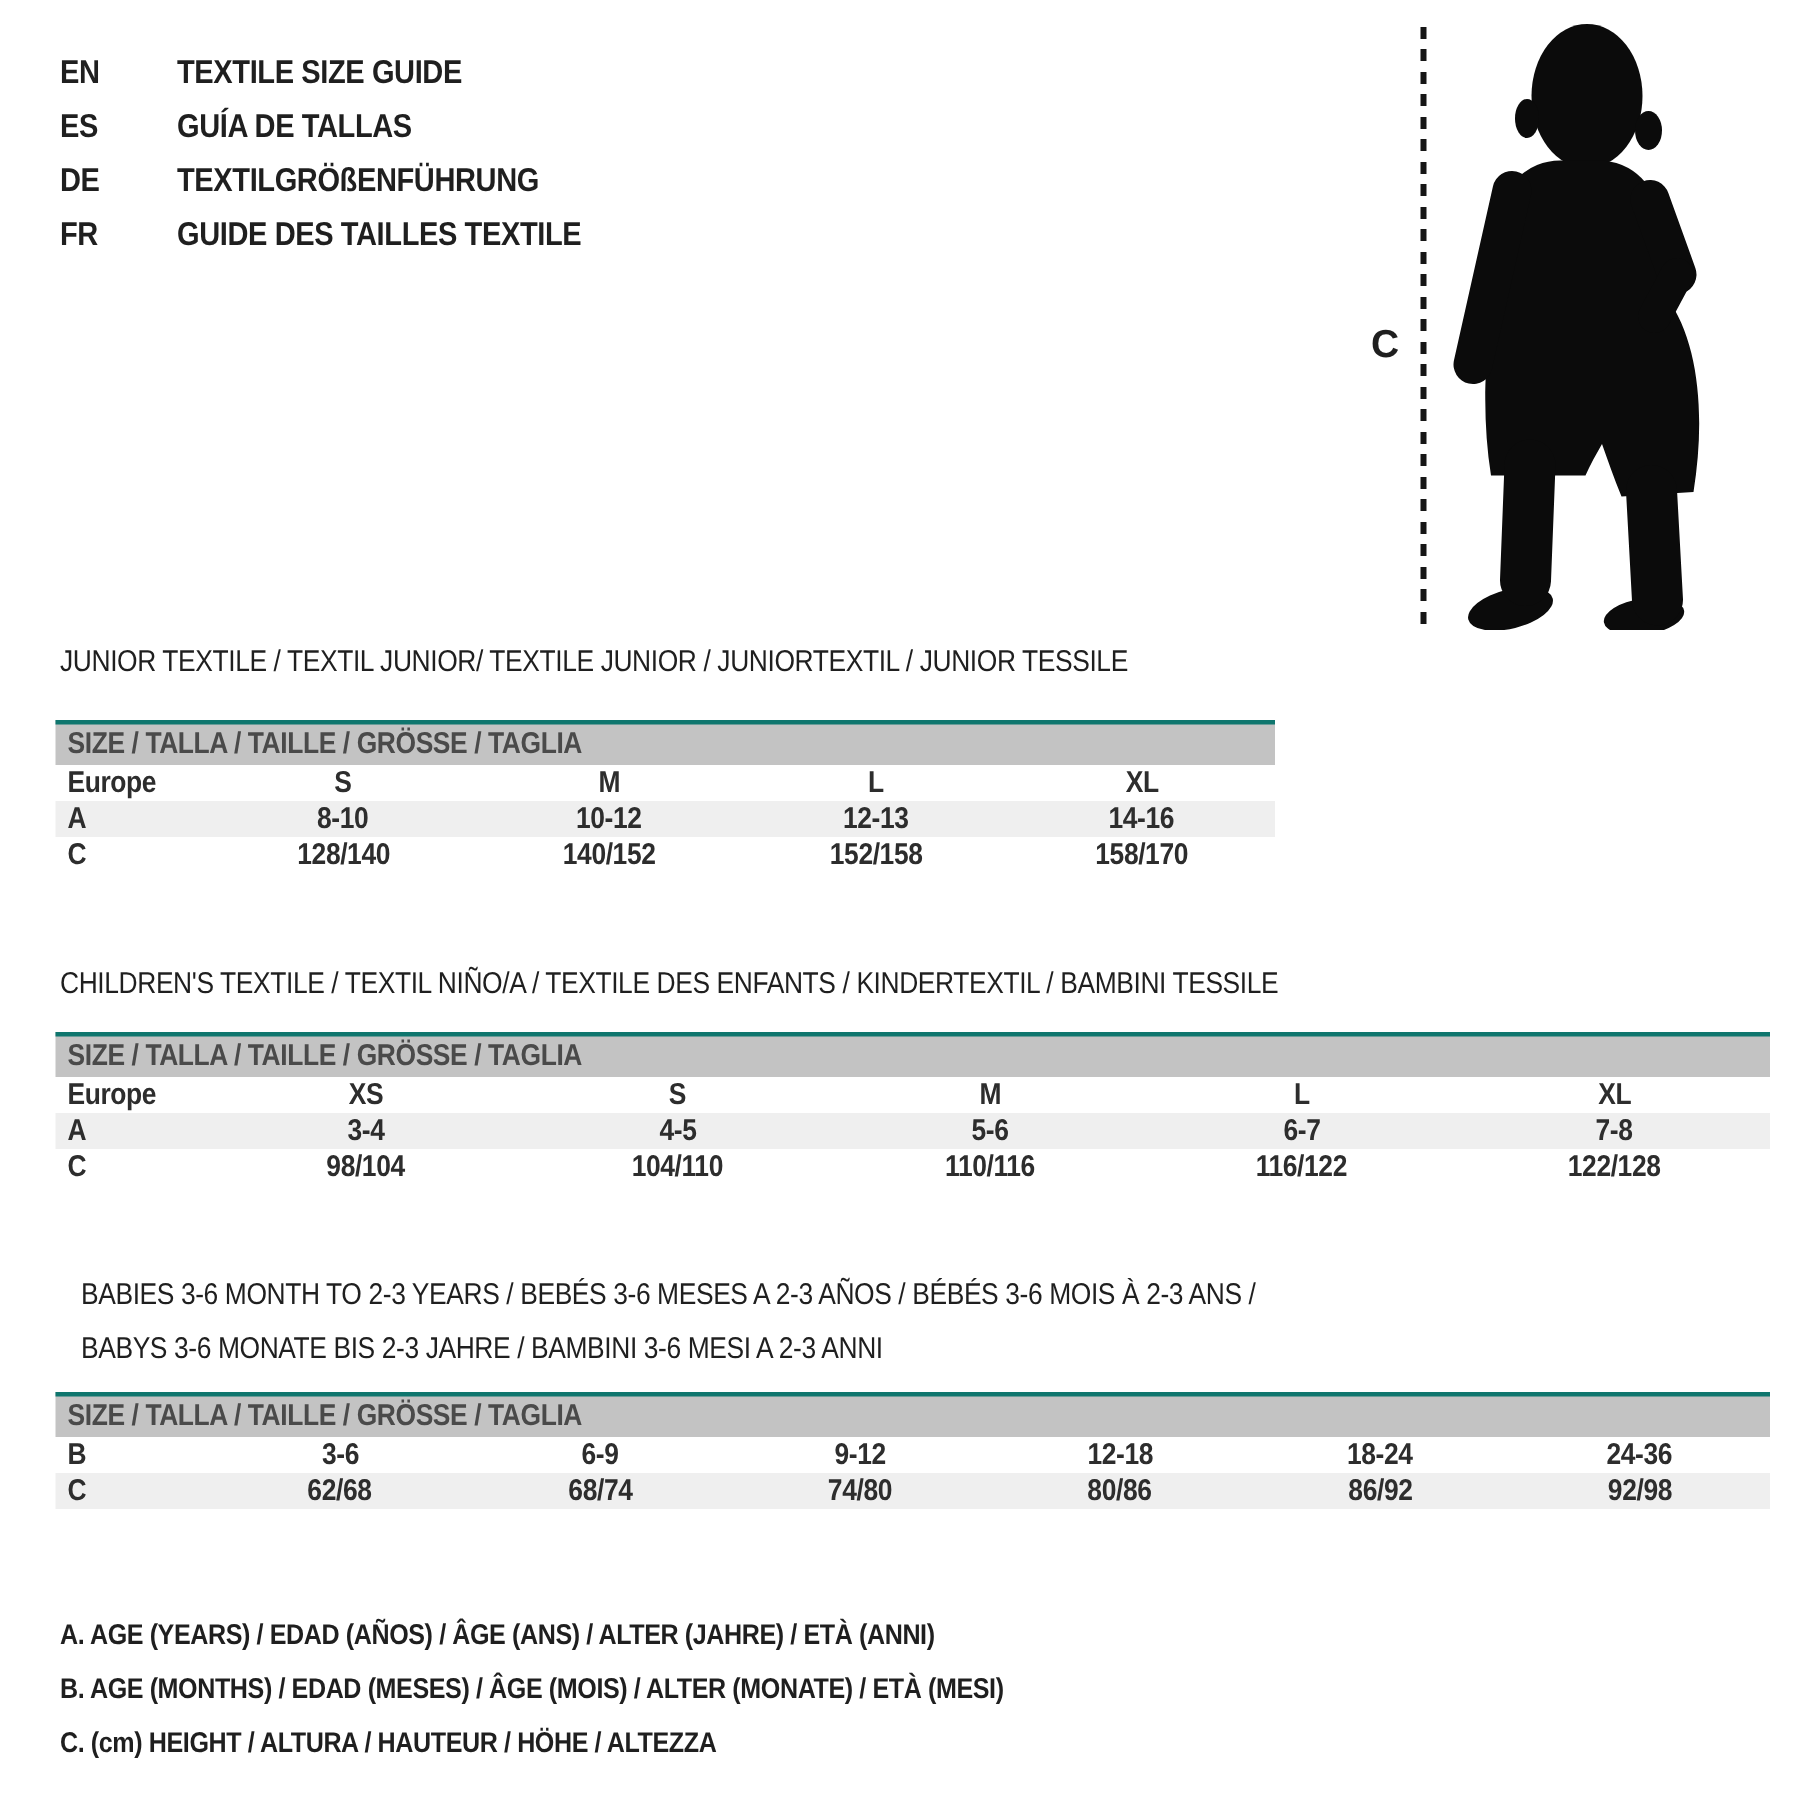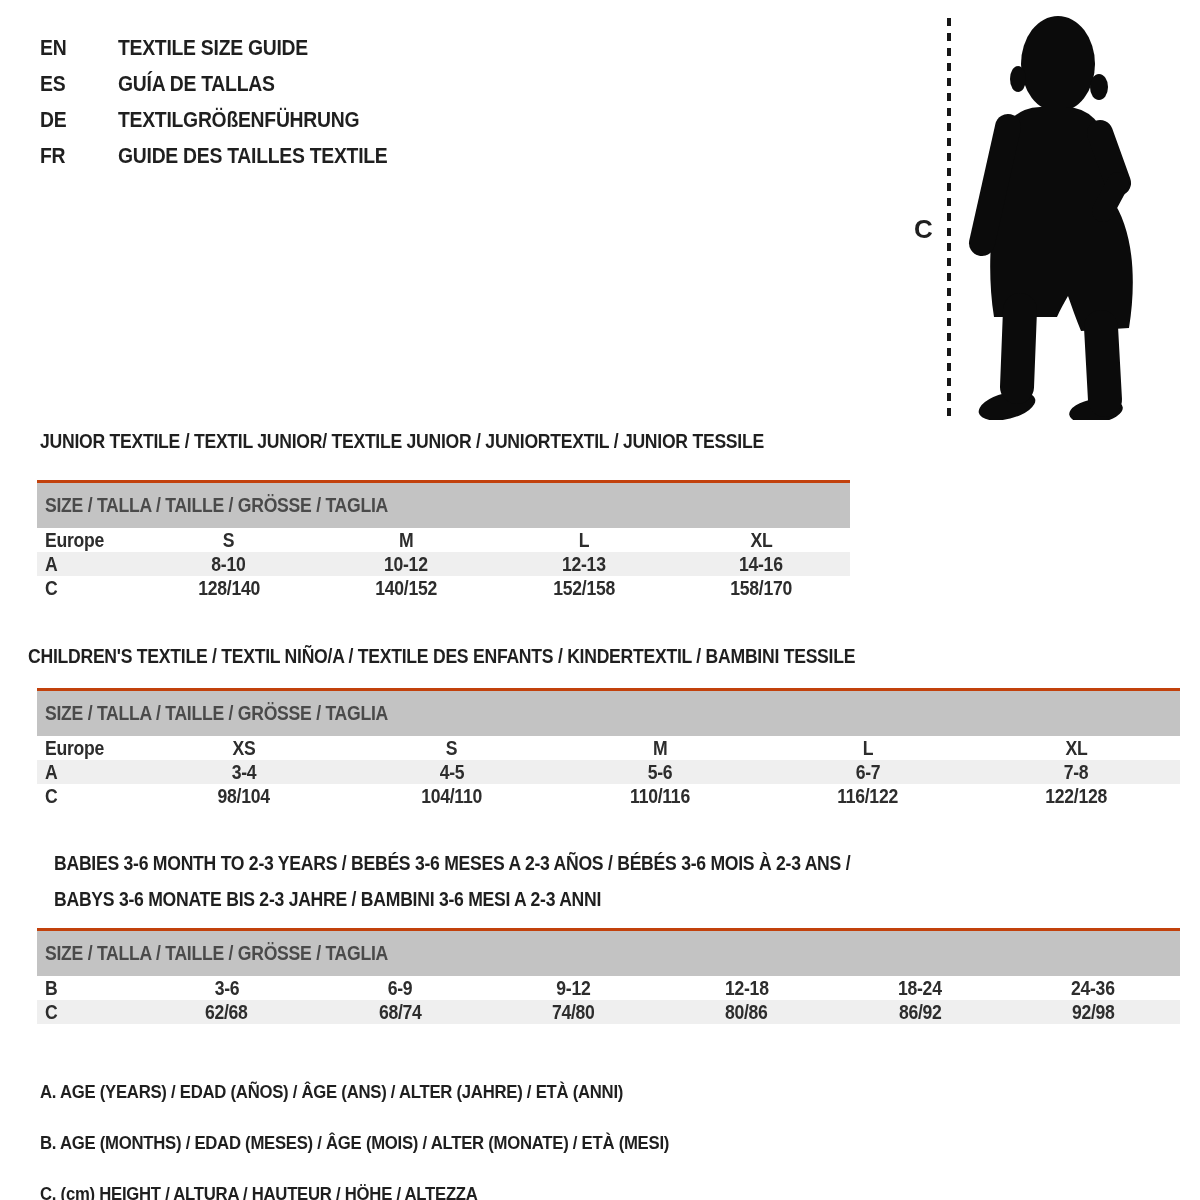--- a/index.html
+++ b/index.html
@@ -18,39 +18,39 @@
   .lang-list { left:40px; top:30px; }
   .lang-row { display:flex; height:36px; align-items:center; font-size:22px; font-weight:bold; }
   .lang-code { width:78px; }
 
   
   .measure-line { left:947px; top:18px; width:4px; height:398px;
     background:repeating-linear-gradient(to bottom,#161616 0 8px,transparent 8px 15px); }
   .measure-label { left:914px; top:214px; font-size:26px; font-weight:bold; }
 
   
-  .section-title { font-size:20px; font-weight:bold; }
+  .section-title { font-size:20px; font-weight:normal; }
 
   
   .size-table { box-sizing:border-box; }
-  .thbar { height:48px; background:#c3c3c3; border-top:3px solid #c2410c;
+  .thbar { height:30px; background:#c3c3c3; border-top:3px solid #0f766e;
     box-sizing:border-box; display:flex; align-items:center; padding-left:8px;
     color:#4a4a4a; font-size:20px; font-weight:bold; }
   .trow { display:grid; height:24px; align-items:center;
     font-size:20px; font-weight:bold; color:#2d2d2d; }
   .t1 .trow { grid-template-columns:103px repeat(4,1fr); }
   .t2 .trow { grid-template-columns:103px repeat(5,1fr); }
   .t3 .trow { grid-template-columns:103px repeat(6,1fr); }
   .trow .lab { padding-left:8px; }
   .trow .val { text-align:center; }
   .shaded { background:#efefef; }
 
   
-  .legend-line { height:36px; display:flex; align-items:flex-start;
-    font-size:19px; font-weight:bold;margin-top:15px; }
+  .legend-line { height:36px; display:flex; align-items:flex-end;
+    font-size:19px; font-weight:bold; }
 
   .silhouette { left:960px; top:15px; }
 </style>
 </head>
 <body>
 
 <div class="abs lang-list">
   <div class="lang-row">
     <span class="lang-code"><span class="cnd">EN</span></span>
     <span><span class="cnd">TEXTILE SIZE GUIDE</span></span>
@@ -122,21 +122,21 @@
   </div>
   <div class="trow">
     <span class="lab"><span class="cnd">C</span></span>
     <span class="val"><span class="cnd cndC">128/140</span></span>
     <span class="val"><span class="cnd cndC">140/152</span></span>
     <span class="val"><span class="cnd cndC">152/158</span></span>
     <span class="val"><span class="cnd cndC">158/170</span></span>
   </div>
 </div>
 
-<div class="abs section-title" style="left:28px; top:645px;">
+<div class="abs section-title" style="left:40px; top:645px;">
   <span class="cnd">CHILDREN'S TEXTILE / TEXTIL NIÑO/A / TEXTILE DES ENFANTS / KINDERTEXTIL / BAMBINI TESSILE</span>
 </div>
 
 <div class="abs size-table t2" style="left:37px; top:688px; width:1143px;">
   <div class="thbar">
     <span class="cnd">SIZE / TALLA / TAILLE / GRÖSSE / TAGLIA</span>
   </div>
   <div class="trow">
     <span class="lab"><span class="cnd">Europe</span></span>
     <span class="val"><span class="cnd cndC">XS</span></span>

